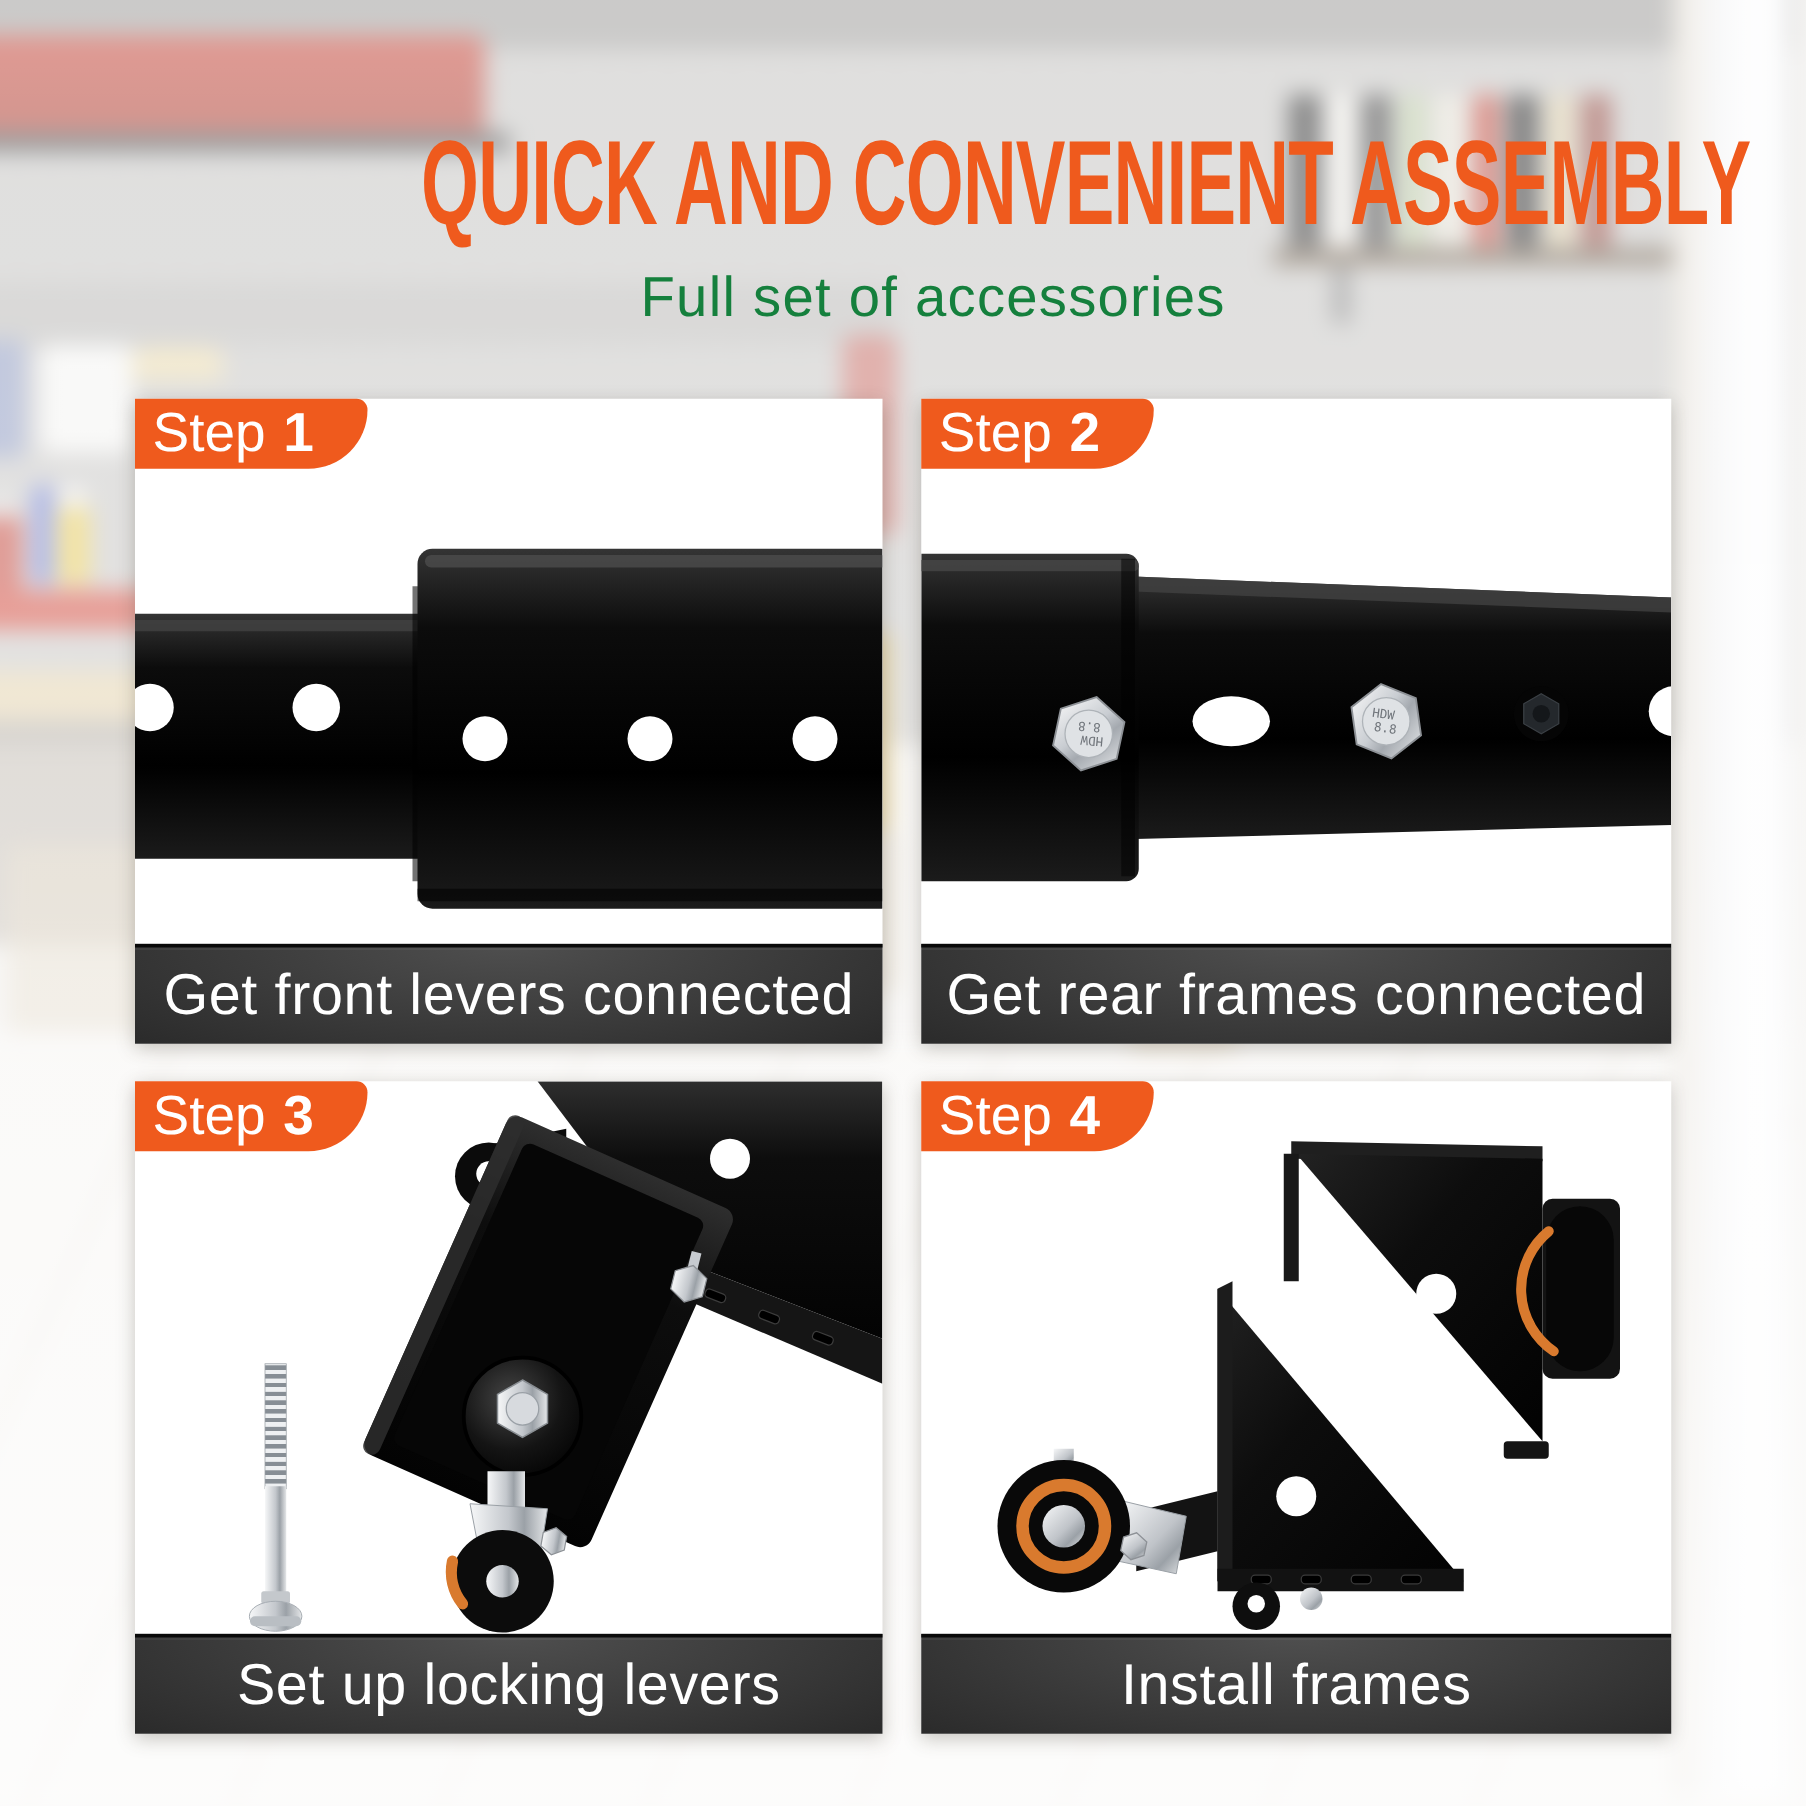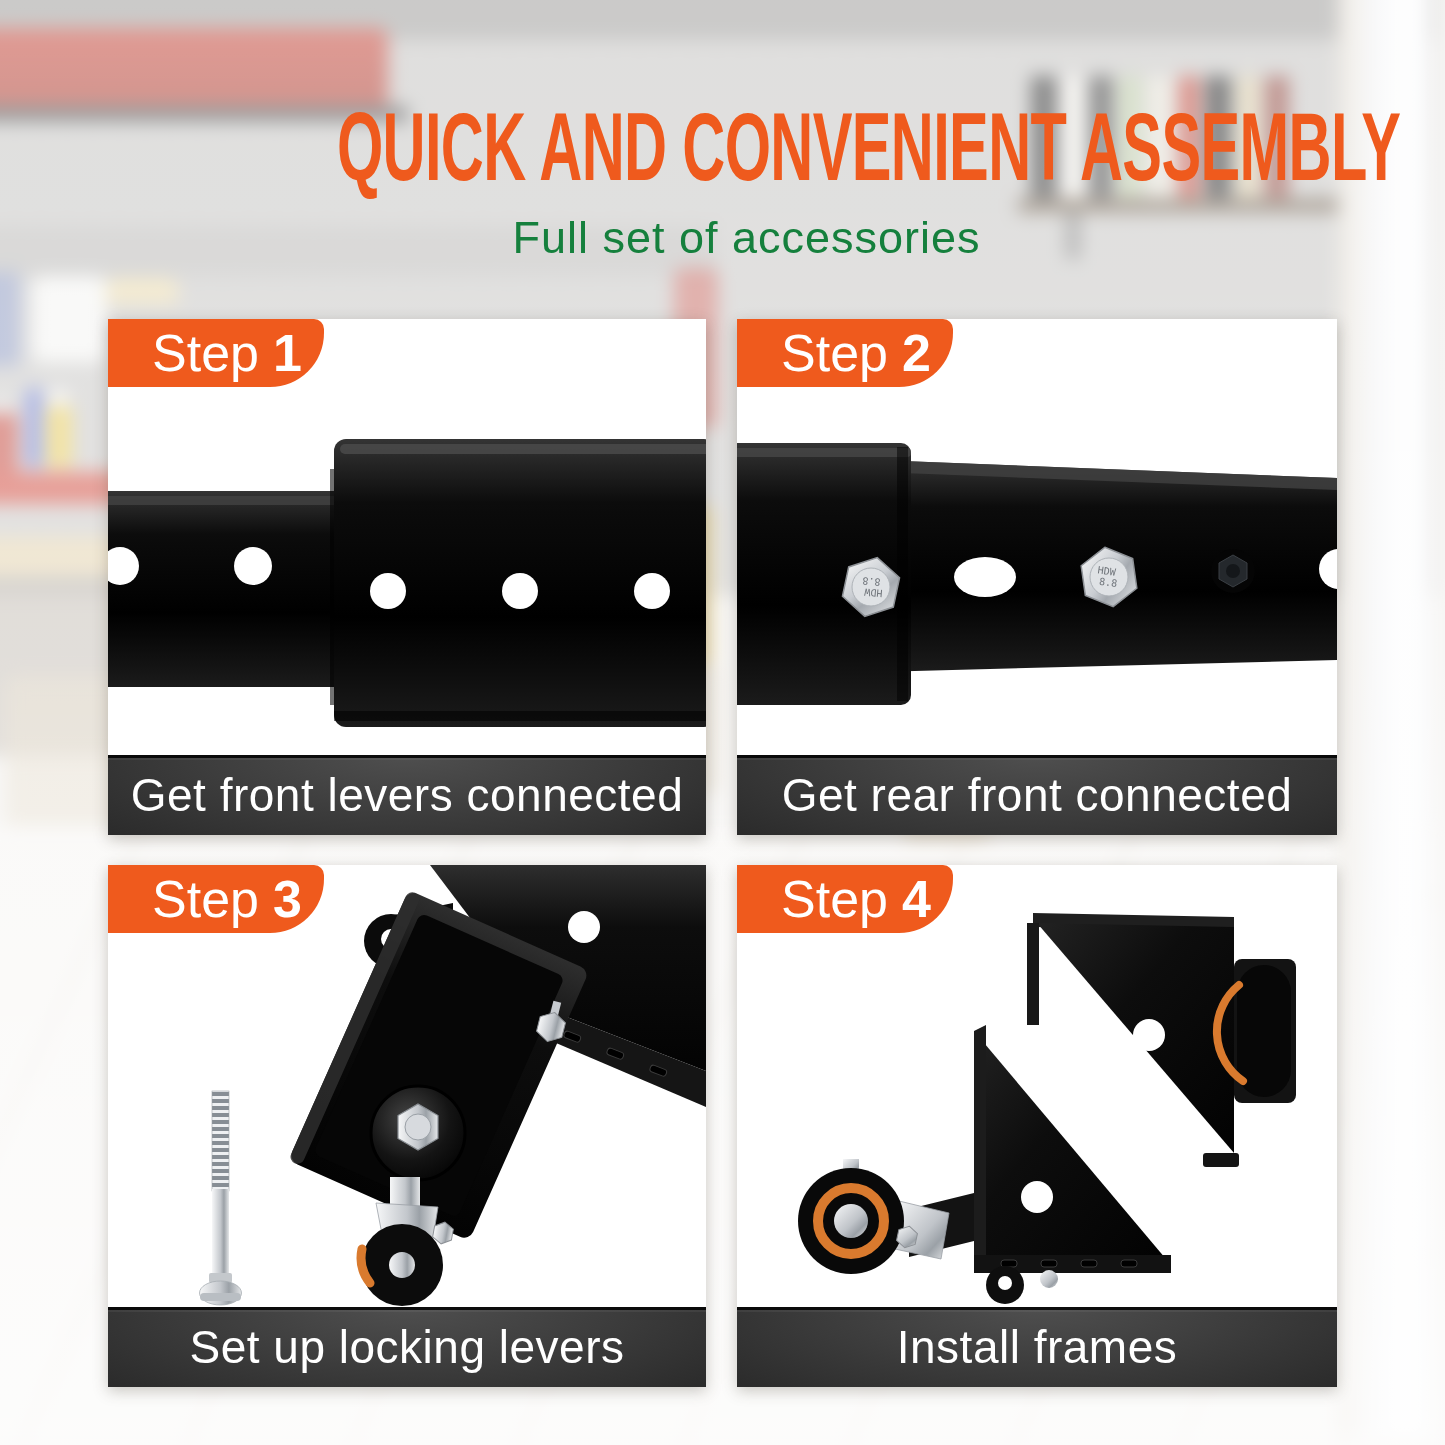--- a/index.html
+++ b/index.html
@@ -54,24 +54,24 @@
     white-space:nowrap;line-height:1.0;}
   .title .squish{display:inline-block;transform:scaleX(.62);transform-origin:50% 50%;}
   .subtitle{position:absolute;top:212px;left:0;width:100%;margin:0;
     font-size:45px;font-weight:400;letter-spacing:1px;color:#15803d;padding-left:24px;}
   
   .card{position:absolute;background:#ffffff;box-shadow:0 4px 14px rgba(70,60,45,.28);}
   .card1{left:108px;top:319px;width:598px;height:516px;}
   .card2{left:737px;top:319px;width:600px;height:516px;}
   .card3{left:108px;top:865px;width:598px;height:522px;}
   .card4{left:737px;top:865px;width:600px;height:522px;}
-  .badge{position:absolute;left:0;top:0;z-index:3;width:172px;height:68px;
+  .badge{position:absolute;left:0;top:0;z-index:3;width:172px;height:56px;
     background:var(--accent,#EF5A1D);color:#fff;
     border-radius:0 10px 54px 0;display:flex;align-items:center;
-    padding-left:44px;font-size:52px;line-height:1;}
+    padding-left:14px;font-size:44px;line-height:1;}
   .badge .word{font-weight:500;}
   .badge .num{font-weight:700;margin-left:14px;}
   .photo{position:absolute;left:0;right:0;top:0;bottom:80px;margin:0;overflow:hidden;}
   .photo svg{display:block;width:100%;height:100%;}
   .caption{position:absolute;left:0;right:0;bottom:0;height:80px;z-index:2;
     display:flex;align-items:center;justify-content:center;
     color:#fff;font-size:46px;font-weight:400;letter-spacing:.5px;
     background:radial-gradient(140% 300% at 50% 0%,#4f4f4f 0%,#262626 55%,#000 95%);
     box-shadow:inset 0 3px 0 rgba(0,0,0,.85), inset 0 5px 0 rgba(255,255,255,.06);}
   .stamp{font-family:"DejaVu Sans Mono","Liberation Mono",monospace;}
@@ -215,21 +215,21 @@
         </g>
         <g>
           <circle cx="496" cy="252" r="22" fill="#050505"></circle>
           <polygon points="496,236 510,244 510,260 496,268 482,260 482,244" fill="#24282c" stroke="#3a3f44"></polygon>
           <circle cx="496" cy="252" r="7" fill="#14171a"></circle>
         </g>
         <circle cx="602" cy="250" r="20" fill="#fff"></circle>
       </svg>
     </figure>
     <div class="caption">
-      <span>Get rear front connected</span>
+      <span>Get rear frames connected</span>
     </div>
   </article>
 
   <article class="card card3">
     <div class="badge">
       <span class="word">Step</span>
       <span class="num">3</span>
     </div>
     <figure class="photo">
       <svg viewBox="0 0 598 442" preserveAspectRatio="none">

